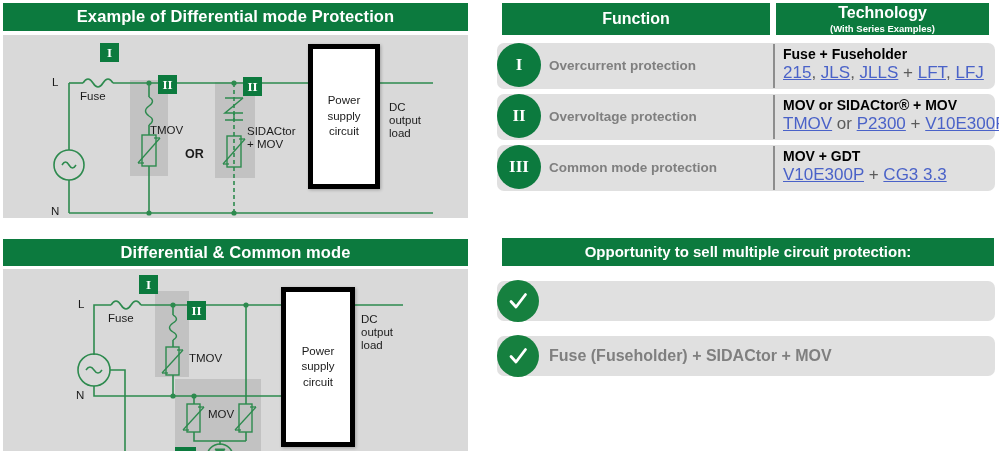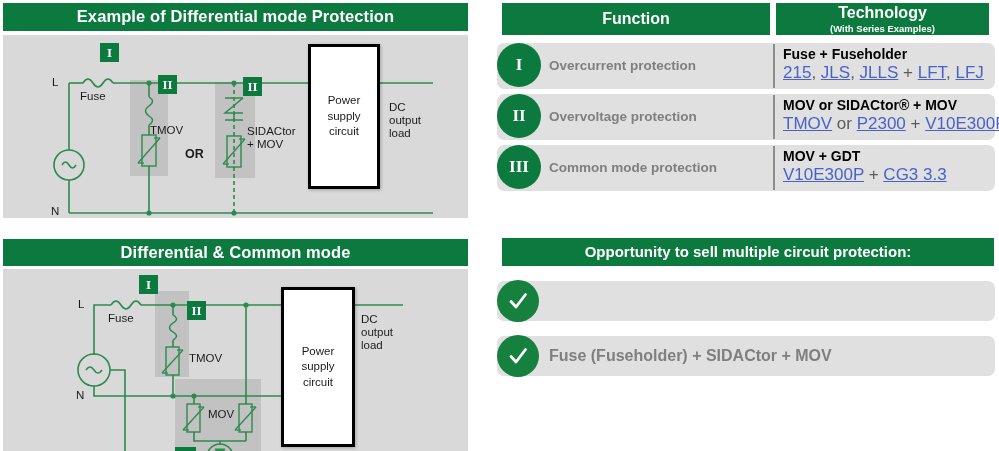--- a/index.html
+++ b/index.html
@@ -34,21 +34,21 @@
   .diagram { position: absolute; left: 0; top: 0; width: 100%; height: 100%; }
   .dg-label {
     position: absolute;
     font-size: 11.5px;
     color: #1b1b1b;
     white-space: nowrap;
   }
   .psu-box {
     position: absolute;
     background: #ffffff;
-    border: 3px solid #000000;
+    border: 5px solid #000000;
     box-shadow: 1px 1px 3px rgba(0,0,0,.25);
     font-size: 11.5px;
     color: #1b1b1b;
     text-align: center;
     display: flex;
     flex-direction: column;
     align-items: center;
     justify-content: center;
     line-height: 1.35;
   }

